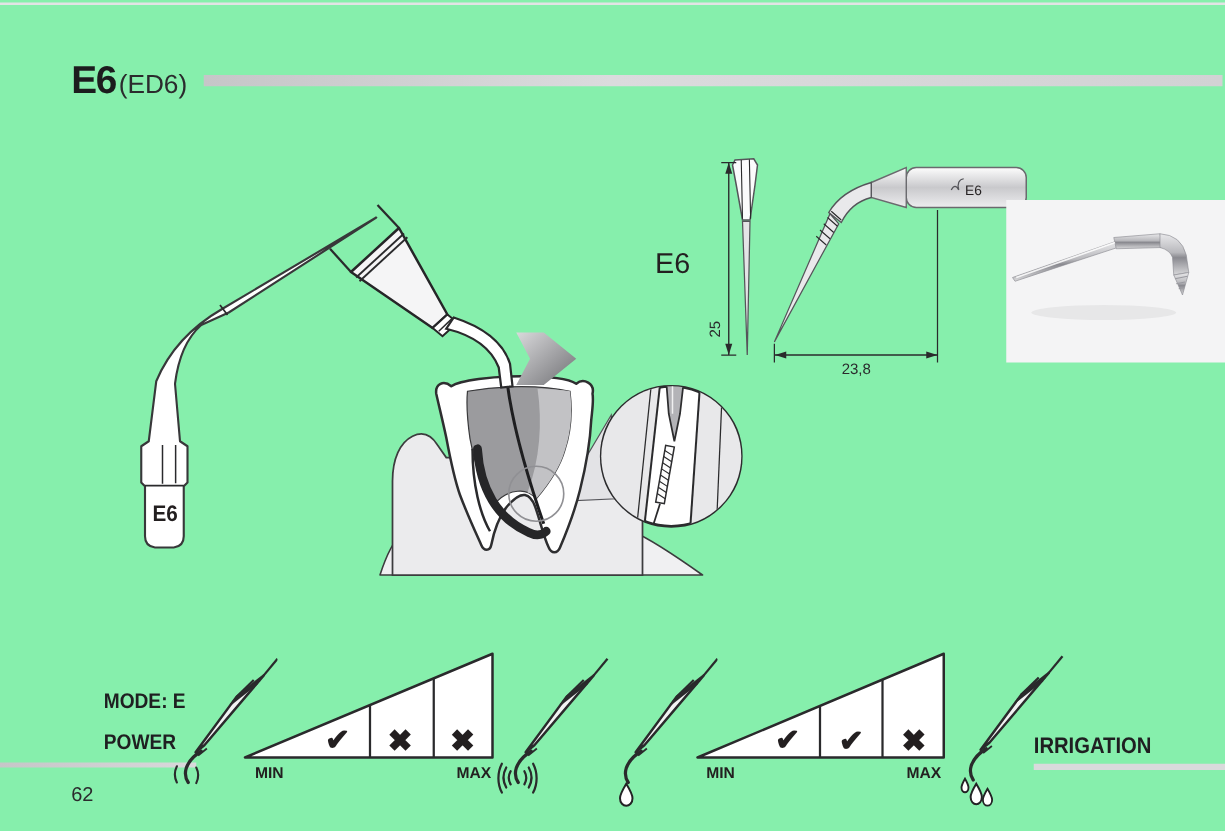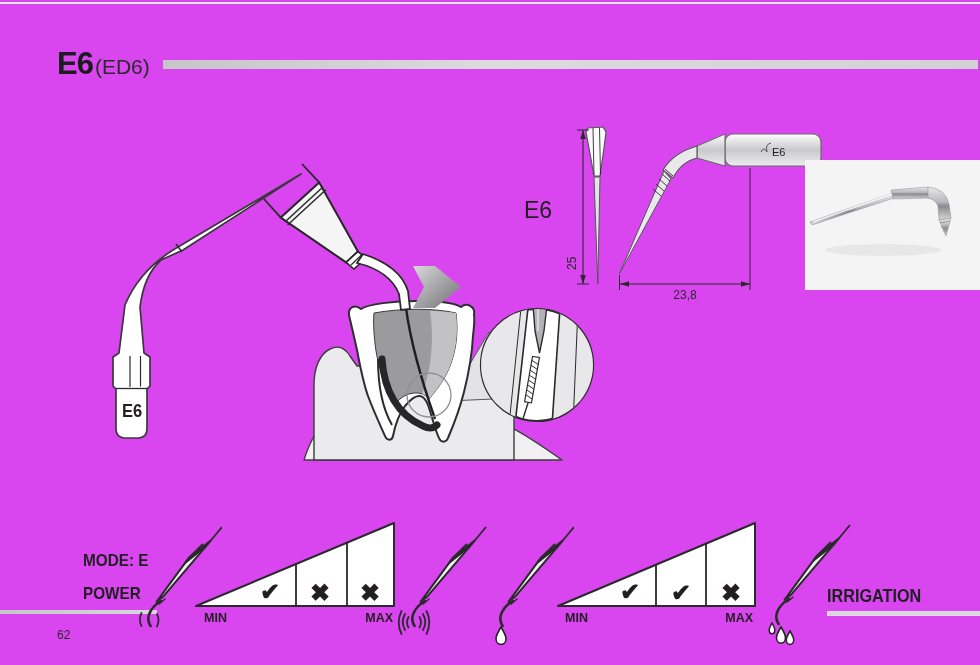--- a/index.html
+++ b/index.html
@@ -1,33 +1,33 @@
 <!DOCTYPE html>
 <html><head>
 <meta charset="utf-8">
 <style>
   html,body{margin:0;padding:0;background:#fff;}
-  .sheet{position:relative;width:980px;height:665px;background:#d946ef;overflow:hidden;
+  .sheet{position:relative;width:980px;height:665px;background:#86efac;overflow:hidden;
          font-family:"Liberation Sans",sans-serif;color:#231f20;}
   .abs{position:absolute;}
   .topline{left:0;top:2px;width:980px;height:2px;background:#e3e3e5;}
   .title{left:57px;top:46px;white-space:nowrap;}
   .title .model{font-size:31px;font-weight:800;letter-spacing:-1px;color:#1c1c1e;}
   .title .variant{font-size:21px;font-weight:400;color:#2b2b2d;margin-left:2px;}
   .hrule{left:163px;top:60px;width:815px;height:9px;
          background:linear-gradient(to right,#c6c6c8,#dbdbdd 40%,#d2d2d4);}
   .desc{left:57px;top:79px;font-size:16.5px;color:#2e2e30;letter-spacing:.2px;}
   .blabel{font-weight:700;color:#1f1f21;transform:scaleX(.9);transform-origin:left;white-space:nowrap;}
   .mode{left:83px;top:551px;font-size:17px;}
   .power{left:83px;top:584px;font-size:17px;}
   .irr{left:827px;top:586px;font-size:18px;}
   .prule{left:0;top:610px;width:157px;height:4px;
          background:linear-gradient(to right,#c6c6c8,#d9d9db);}
   .irule{left:827px;top:611px;width:153px;height:5px;background:#dadadc;}
-  .pagenum{left:57px;top:628px;font-size:12px;color:#2b2b2d;}
+  .pagenum{left:57px;top:628px;font-size:16px;color:#2b2b2d;}
   svg text{font-family:"Liberation Sans",sans-serif;fill:#231f20;}
   .mark{font-size:24px;font-weight:700;text-anchor:middle;}
   .minmax{font-size:12.5px;font-weight:700;}
   .dimtxt{font-size:12px;fill:#2a2a2c;}
   .ln{stroke:#2a2a2c;fill:none;}
 </style>
 </head>
 <body>
 
 <div class="sheet">

